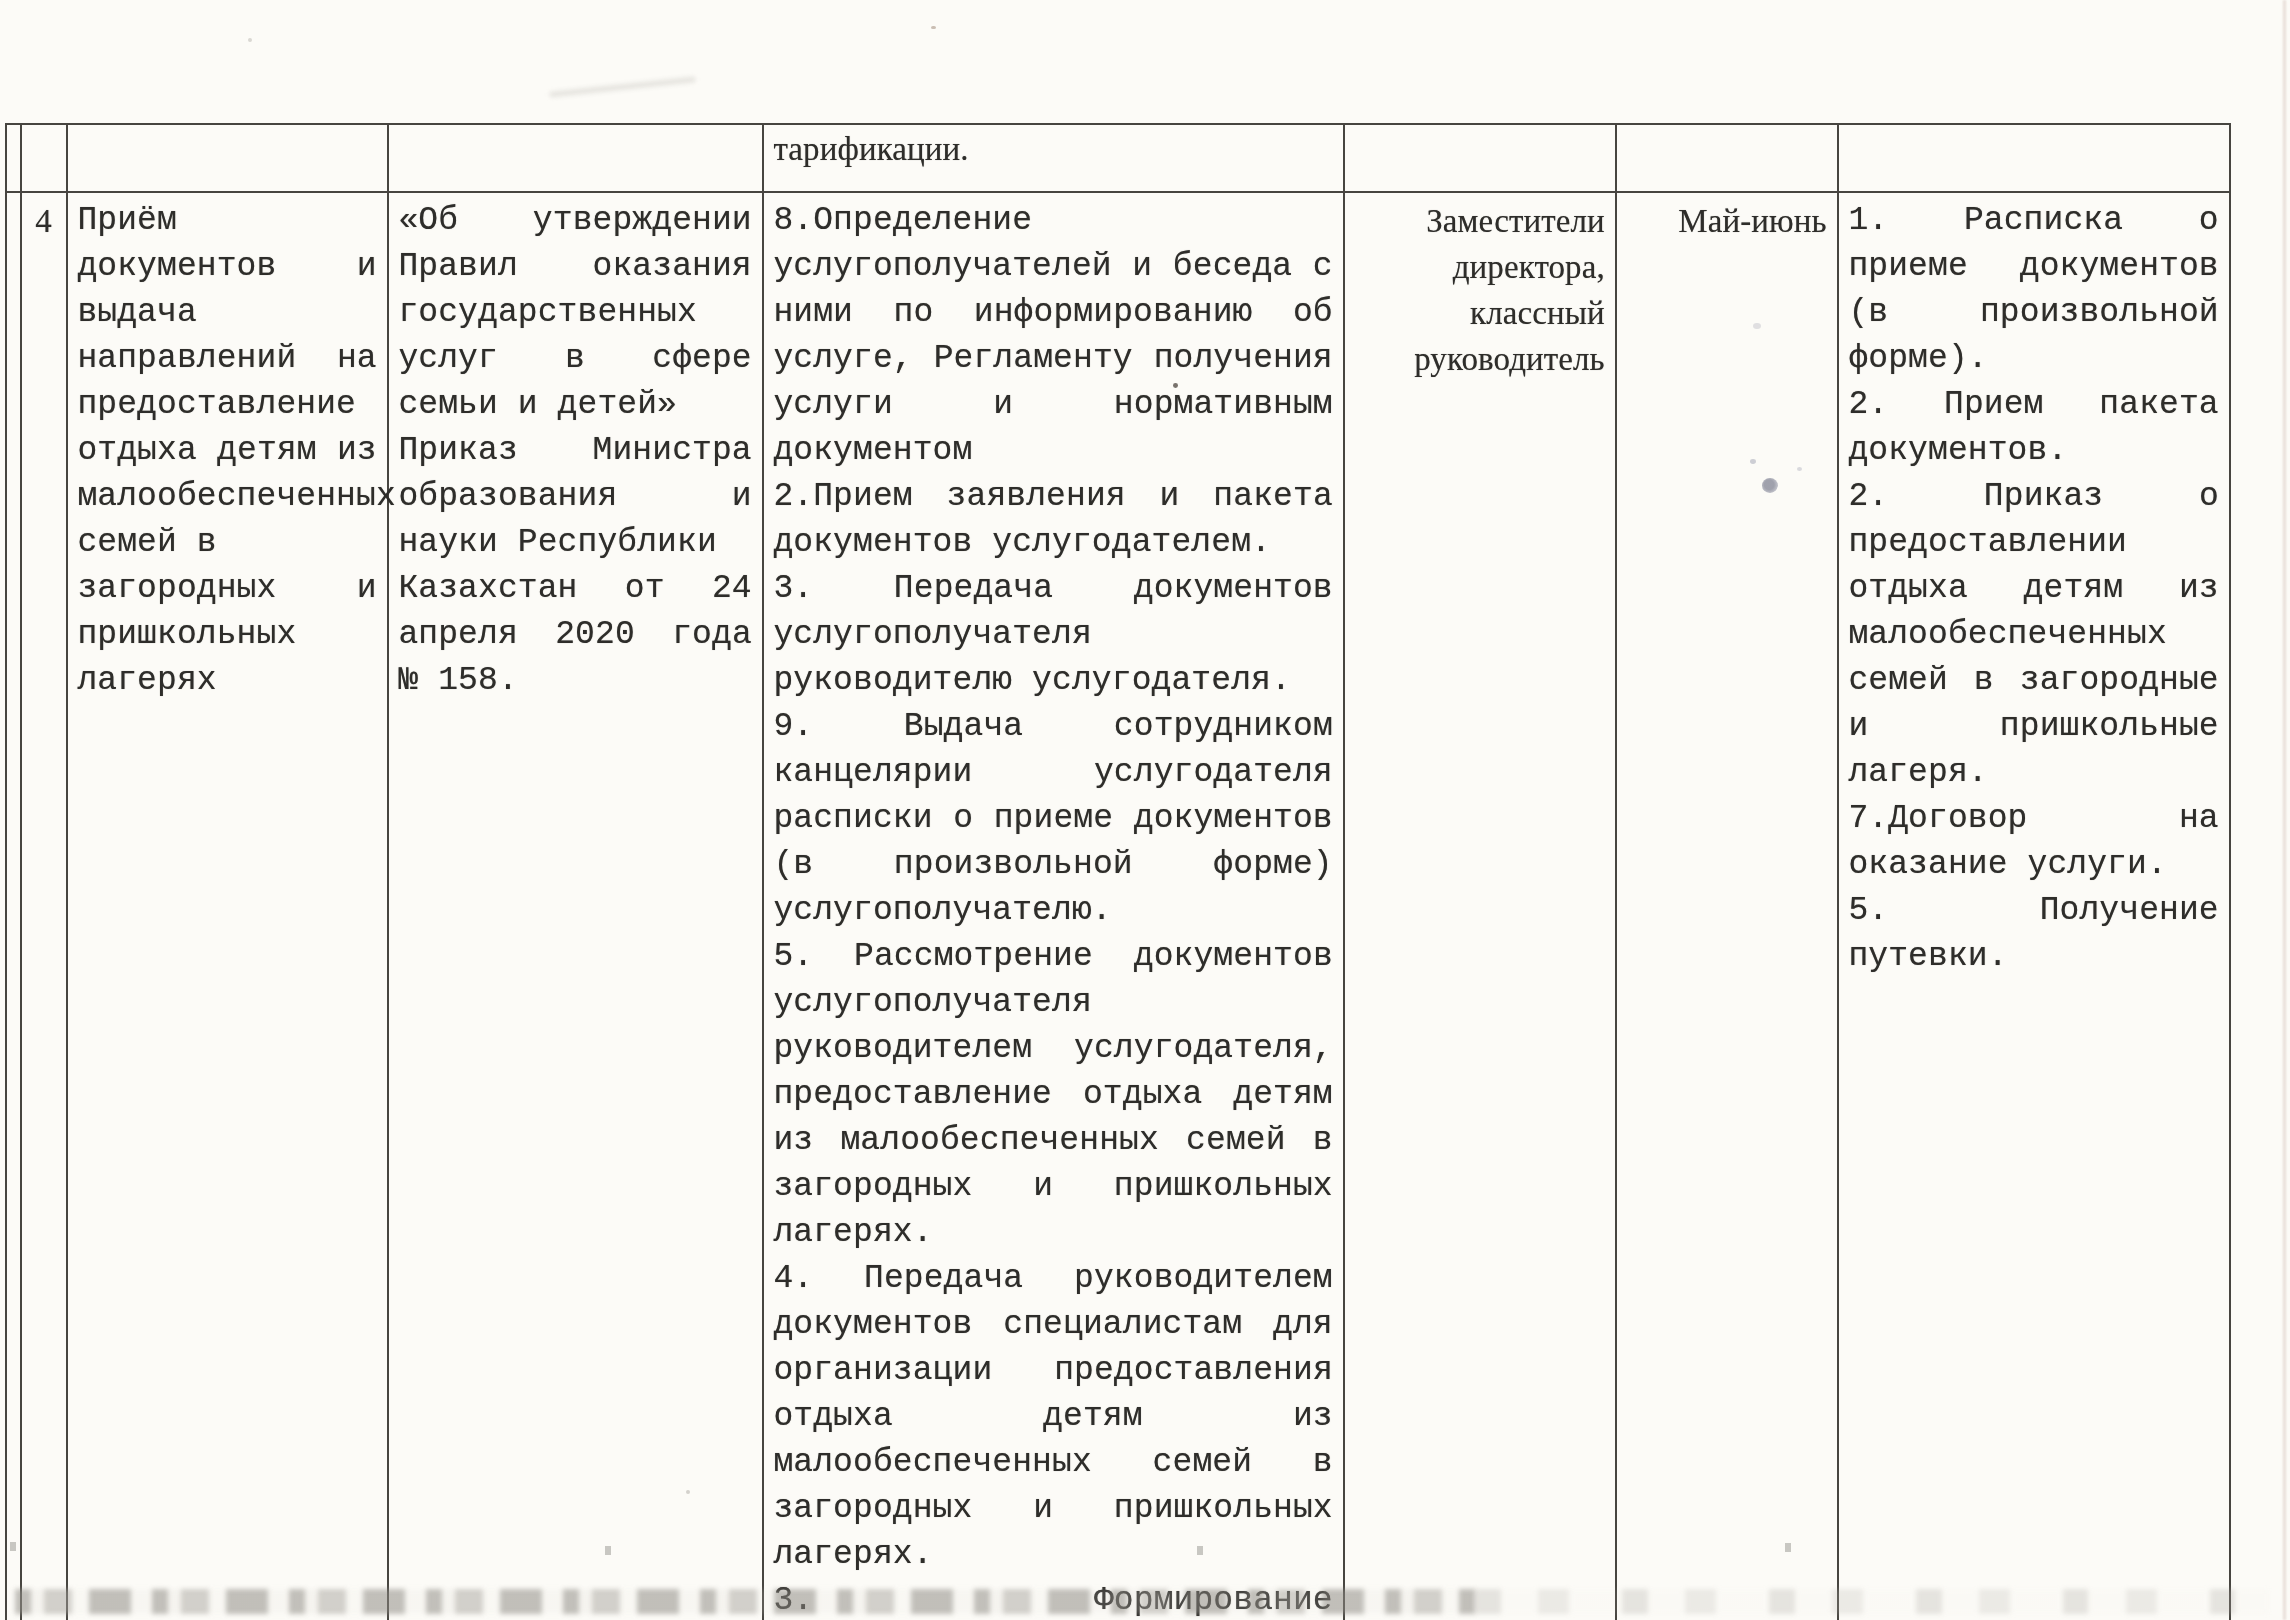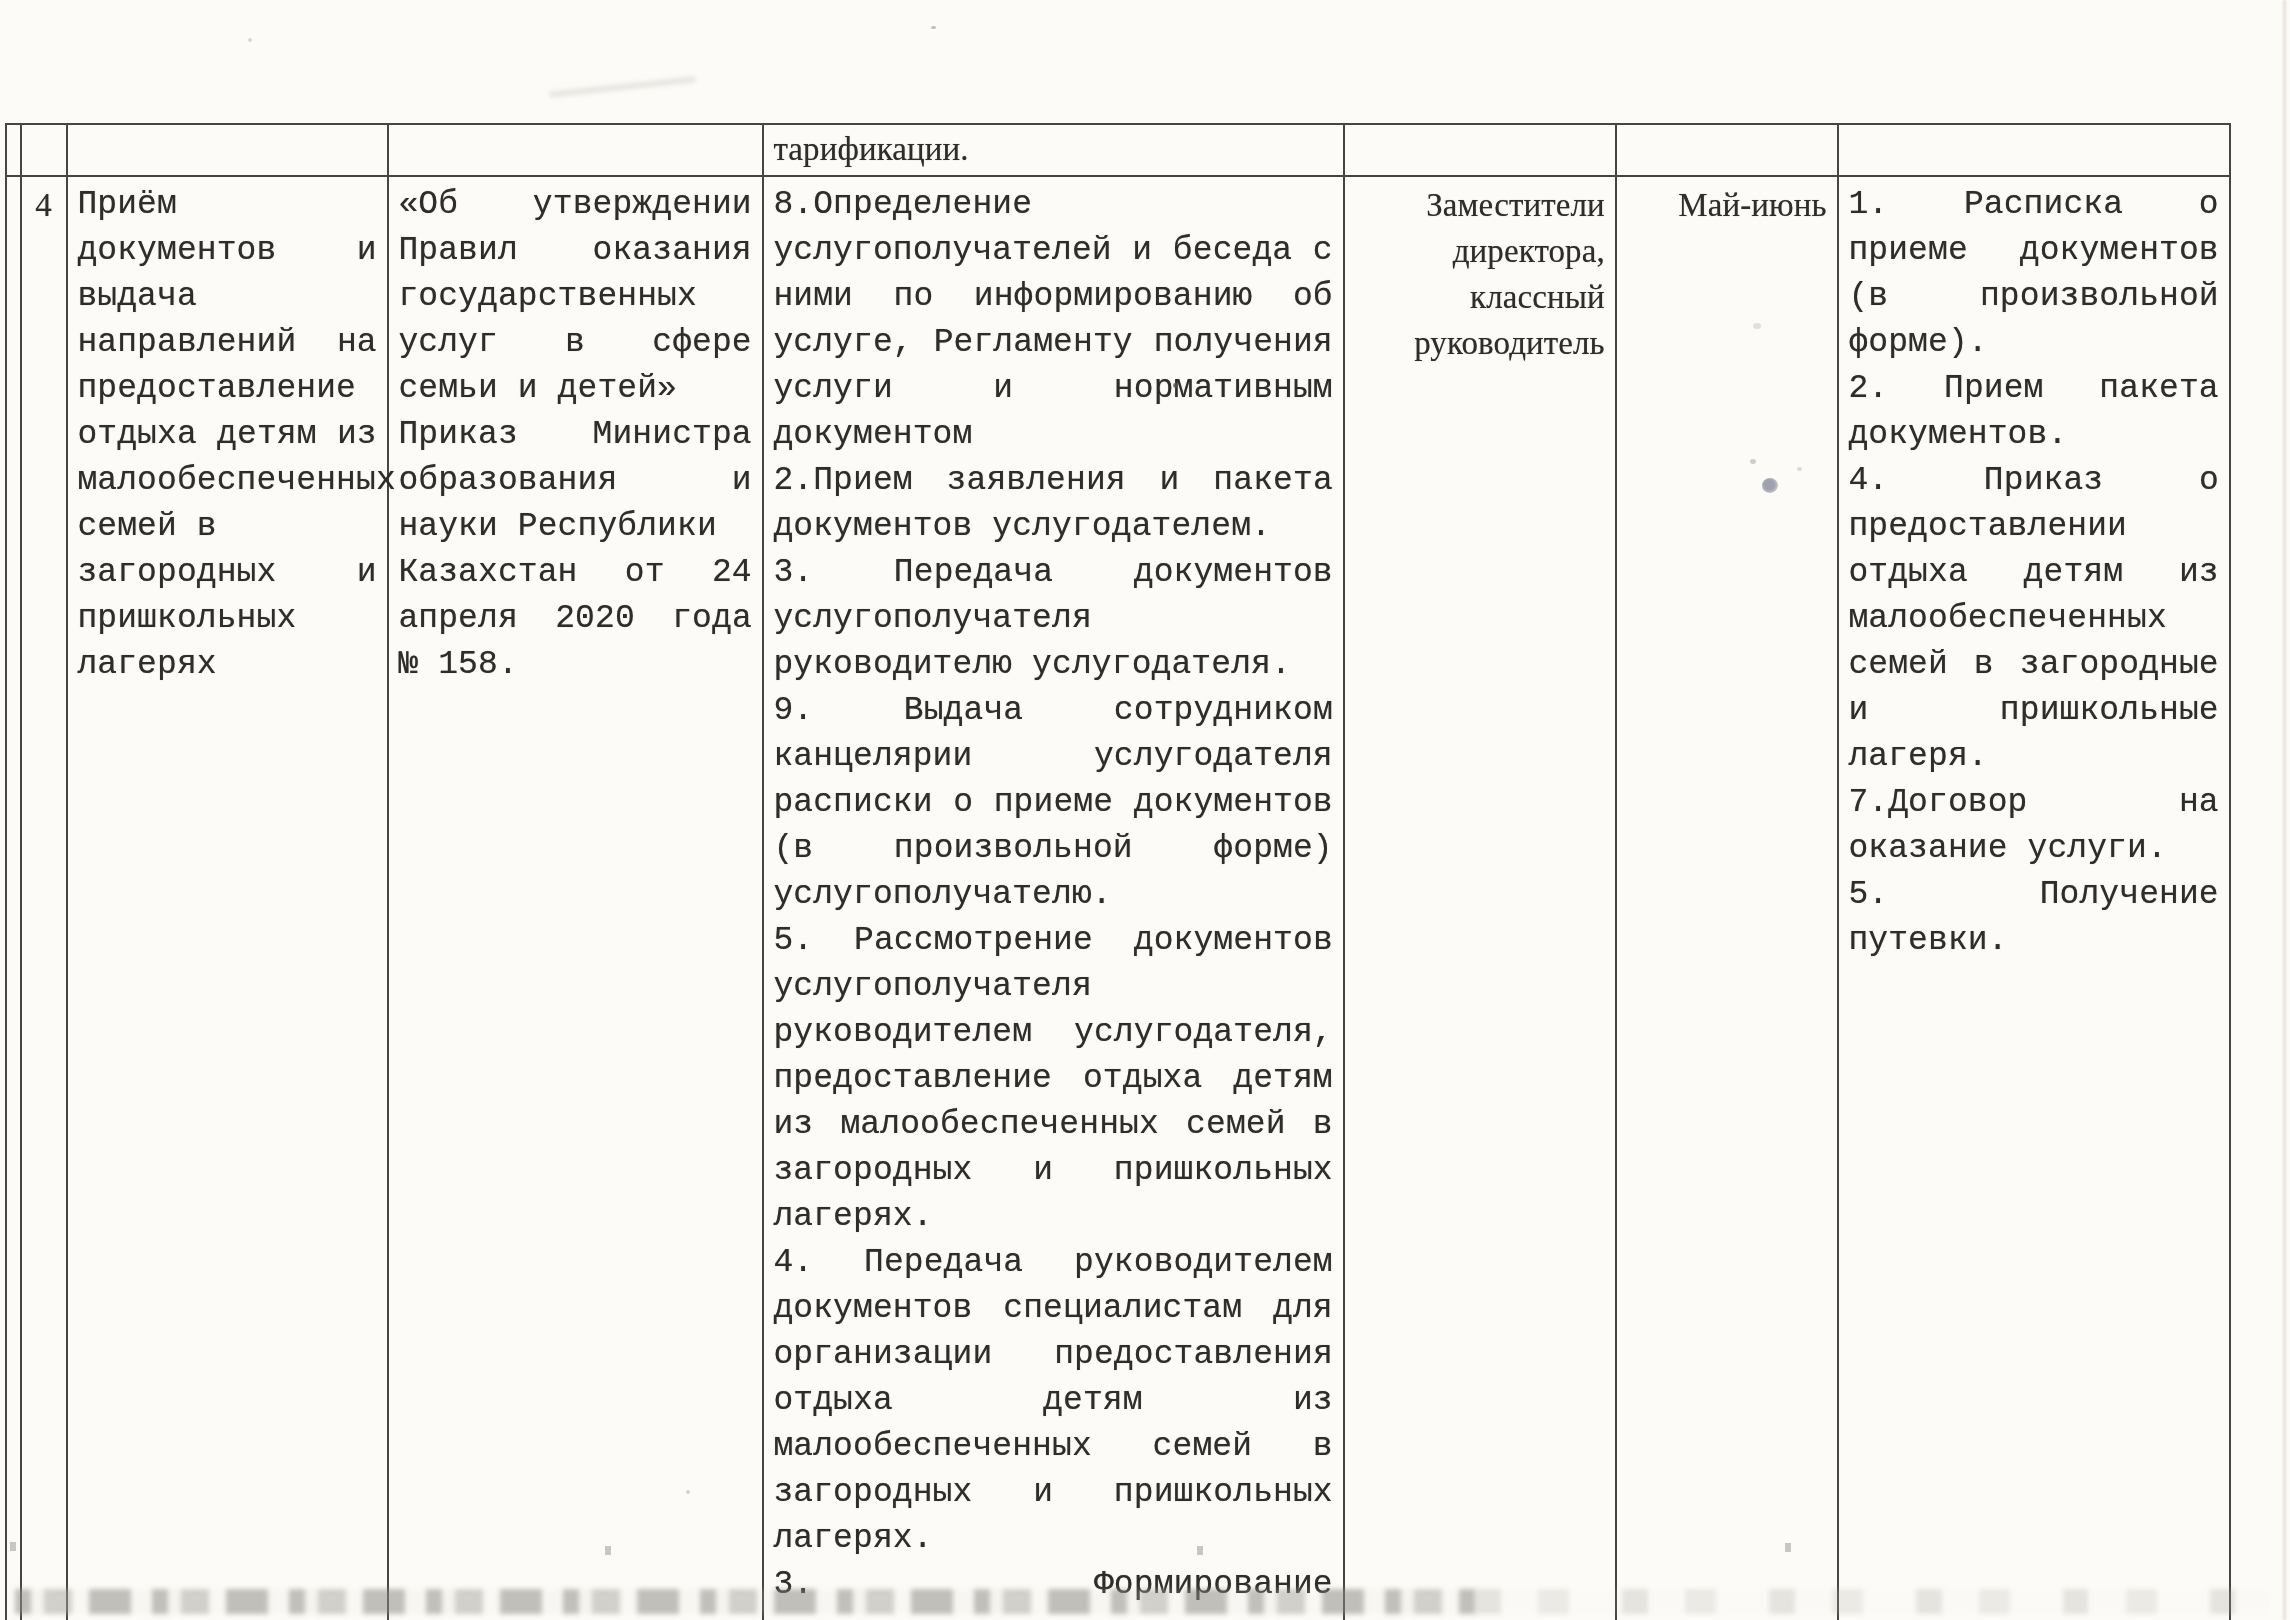--- a/index.html
+++ b/index.html
@@ -30,21 +30,21 @@
   }
   td {
     border: 2px solid var(--border);
     vertical-align: top;
     padding: 4.9px 9.8px 0 9.8px;
     font-size: 33px;
     line-height: 46px;
     letter-spacing: 0.1px;
     text-shadow: 0 0 0.8px rgba(46,45,42,0.55);
   }
-  tr.row-carryover { height: 52px; }
+  tr.row-carryover { height: 68px; }
   tr.row-main { height: 1292px; }
   tr.row-carryover td { padding-top: 2.9px; line-height: 43px; }
 
   .c-num { text-align: center; padding: 4.9px 2px 0 2px; }
   .par { margin: 0; text-align: justify; text-justify: inter-word; font-family: Liberation Mono, monospace; }
   .plain { text-align: right; }
   .c-steps .par, .c-title .par, .c-legal .par, .c-results .par { text-align: justify; }
 
   
   .smudge-band {
@@ -144,21 +144,21 @@
       <td class="c-resp">
         <div class="plain">Заместители директора, классный руководитель</div>
       </td>
       <td class="c-period">
         <div class="plain">Май-июнь</div>
       </td>
       <td class="c-results">
         <div>
               <p class="par">1. Расписка о приеме документов (в произвольной форме).</p>
               <p class="par">2. Прием пакета документов.</p>
-              <p class="par">4. Приказ о предоставлении отдыха детям из малообеспеченных семей в загородные и пришкольные лагеря.</p>
+              <p class="par">2. Приказ о предоставлении отдыха детям из малообеспеченных семей в загородные и пришкольные лагеря.</p>
               <p class="par">7.Договор на оказание услуги.</p>
               <p class="par">5. Получение путевки.</p>
             </div>
       </td>
     </tr>
   </tbody>
     </table>
 
   <div class="smudge-band smudge-left"></div>
   <div class="smudge-band smudge-right"></div>

